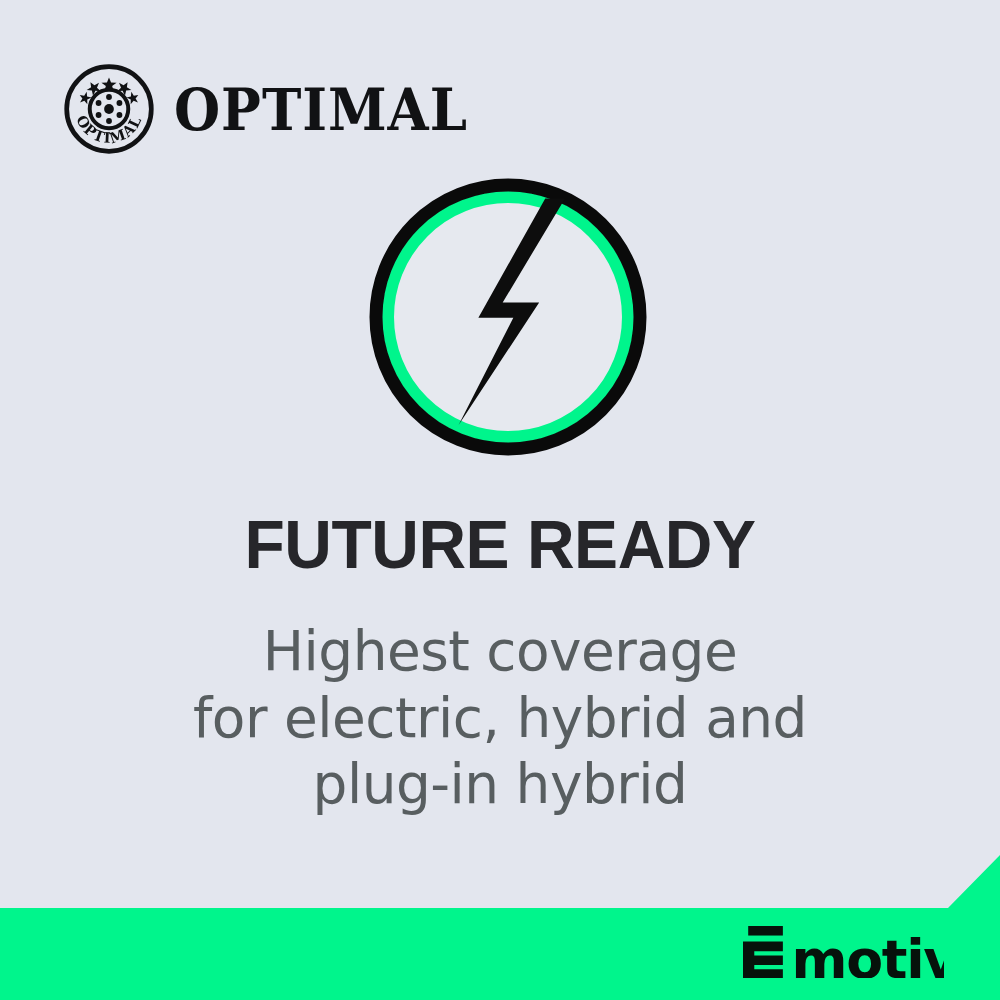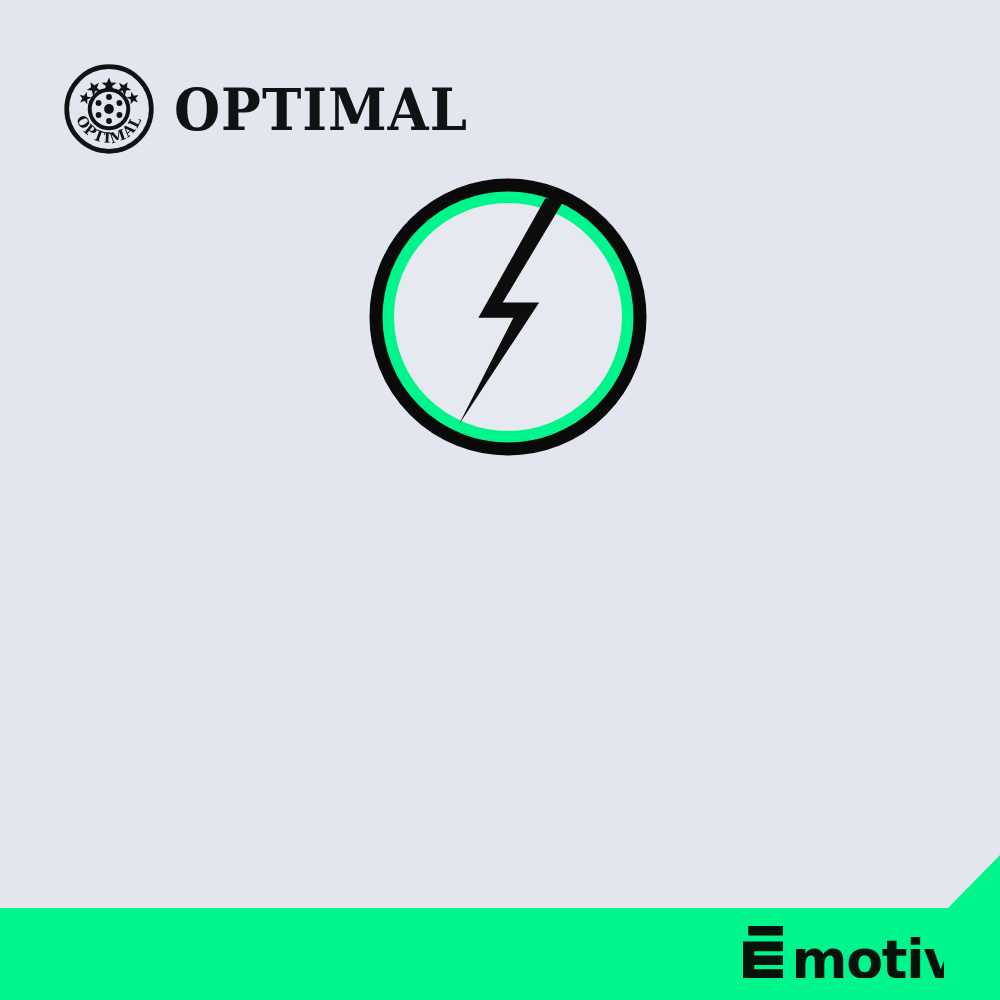--- a/index.html
+++ b/index.html
@@ -183,20 +183,28 @@
       <path d="M 163.5 64
                L 119.5 142.5
                L 142.5 142.5
                L 106.5 213
                L 159.5 132.5
                L 135.5 132.5
                L 176.5 64 Z" fill="#0d0d0d" transform="translate(139,139) scale(1.52) translate(-139,-139) translate(0,-3)"></path>
     </svg>
   </div>
 
+  <div class="text-block">
+    <h1 class="headline">FUTURE READY</h1>
+    <p class="subcopy">
+      <span class="line">Highest coverage</span>
+      <span class="line">for electric, hybrid and</span>
+      <span class="line">plug-in hybrid</span>
+    </p>
+  </div>
 
   <div class="footer">
     <svg class="footer-shape" viewBox="0 0 1000 150" preserveAspectRatio="none" aria-hidden="true">
       <polygon points="0,58 948,58 1000,5 1000,150 0,150" fill="#00f58c"></polygon>
     </svg>
 
     <svg class="footer-logo" viewBox="0 0 232 60" aria-hidden="true">
       <g fill="#06120b">
 
         <rect x="6" y="0" width="40" height="11"></rect>

